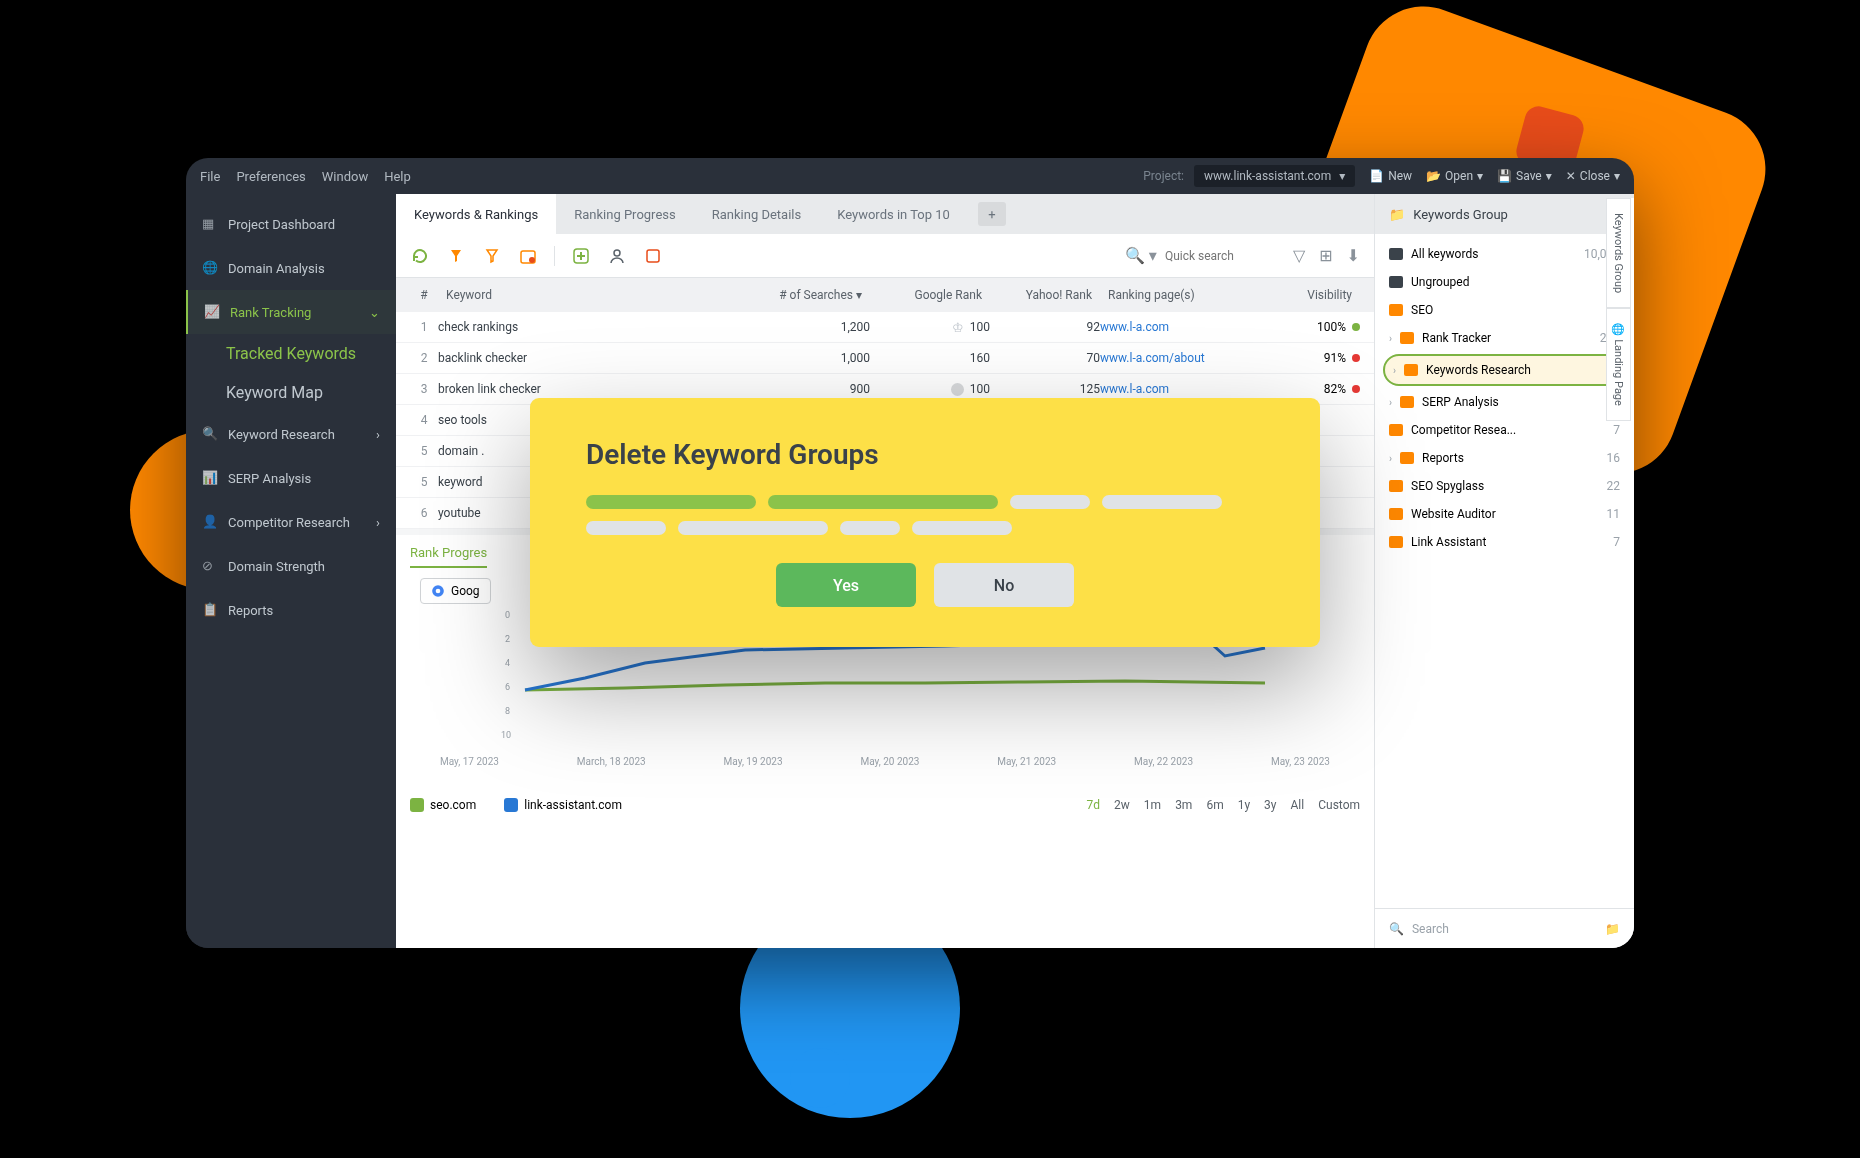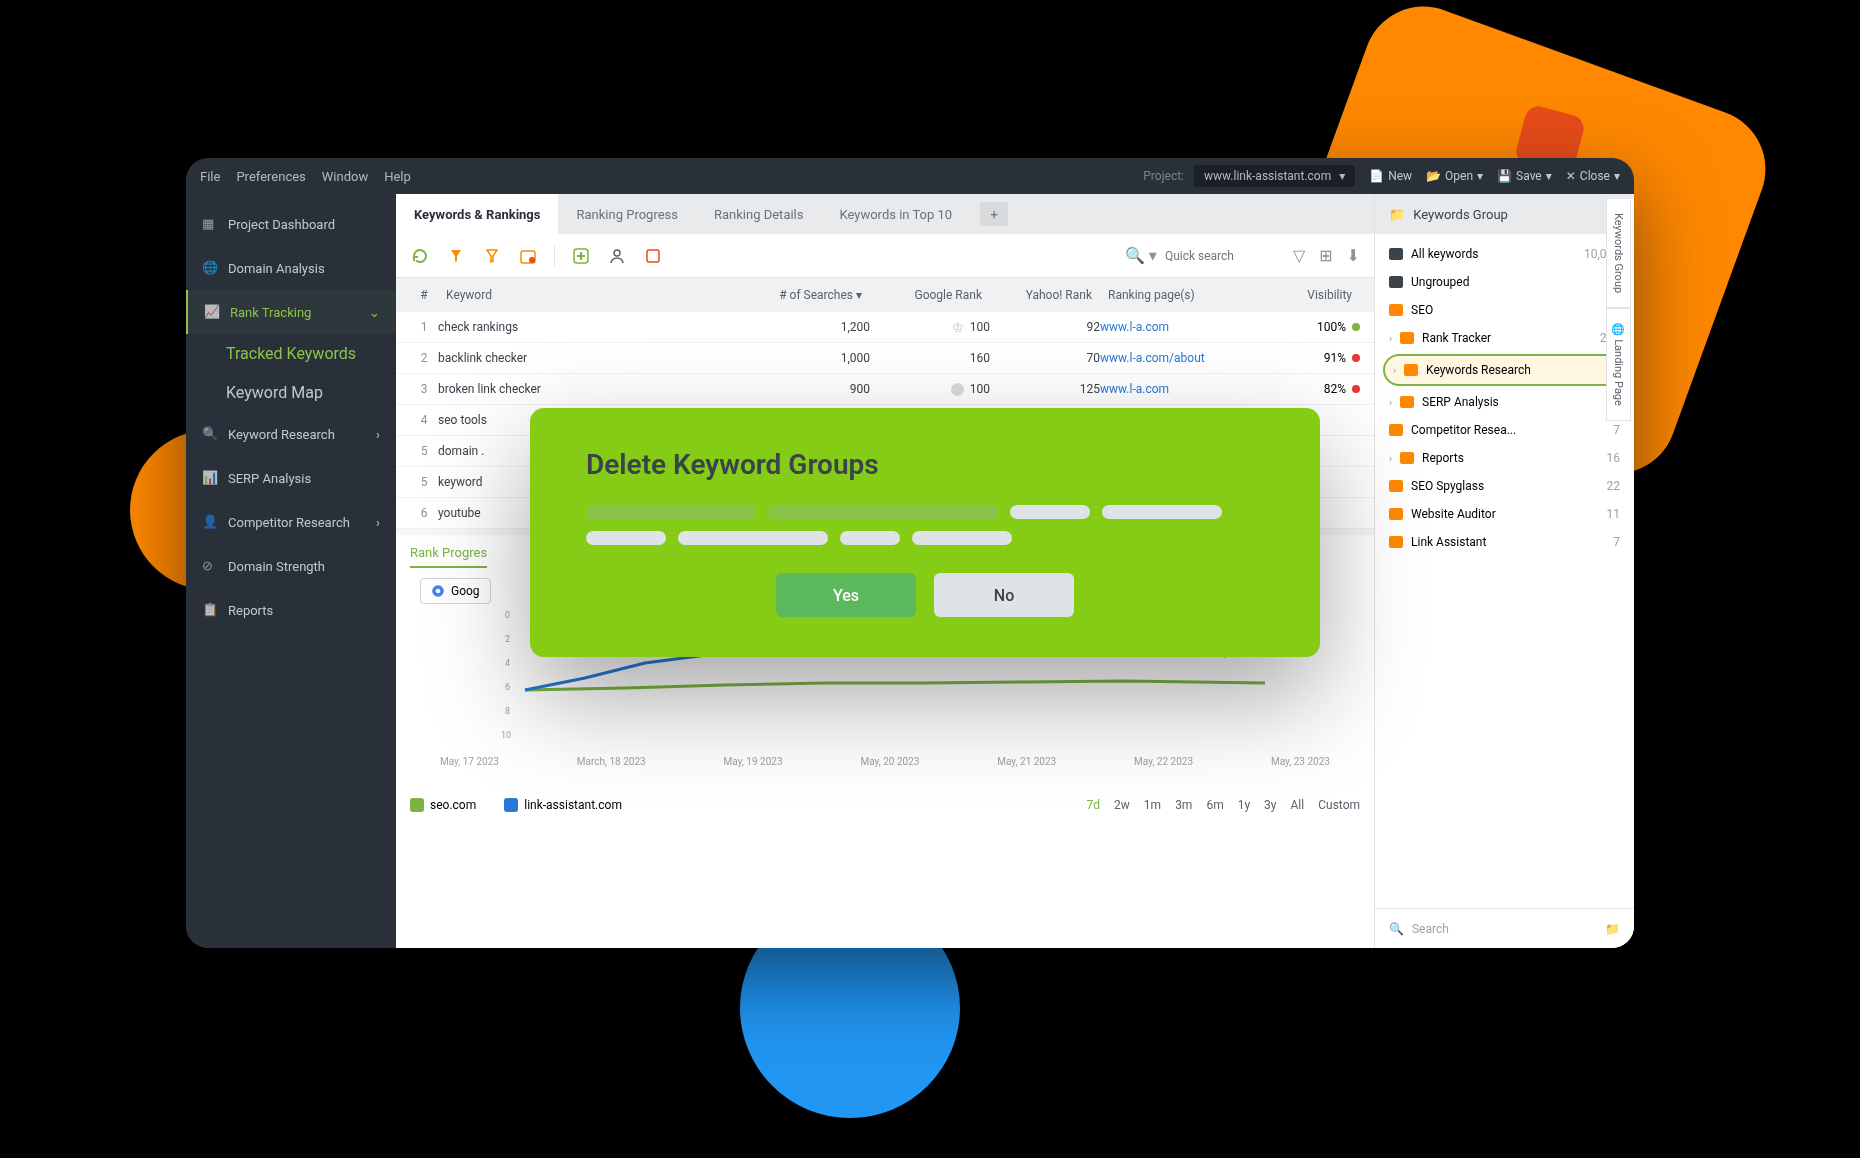--- a/index.html
+++ b/index.html
@@ -23,21 +23,21 @@
 .sidebar{width:210px;background:#2a303a;color:#c0c8cf;font-size:13px;padding-top:8px}
 .side-item{display:flex;align-items:center;gap:10px;padding:14px 16px;cursor:pointer}
 .side-item.active{color:#8bc34a;border-left:2px solid #8bc34a;background:rgba(139,195,74,.05)}
 .side-sub{padding:10px 28px 10px 40px;cursor:pointer;font-size:16px}
 .side-sub.active{color:#8bc34a}
 .side-icon{width:16px;height:16px;opacity:.7}
 .main{flex:1;background:#f5f6f7;display:flex}
 .content{flex:1;display:flex;flex-direction:column}
 .tabs{height:40px;background:#e8eaec;display:flex;align-items:center;padding:0 0;font-size:13px}
 .tab{padding:0 18px;height:40px;display:flex;align-items:center;color:#6a737d;cursor:pointer}
-.tab.active{background:#fff;color:#2a303a;font-weight:700}
+.tab.active{background:#fff;color:#2a303a;font-weight:400}
 .tab-add{width:28px;height:24px;background:#d8dadc;margin-left:10px;border-radius:3px;display:flex;align-items:center;justify-content:center;color:#6a737d;cursor:pointer}
 .toolbar{height:44px;background:#fff;display:flex;align-items:center;padding:0 14px;gap:10px;border-bottom:1px solid #e0e3e6;justify-content:space-between}
 .tool-icons{display:flex;gap:16px;align-items:center}
 .tool-icon{width:20px;height:20px;cursor:pointer;display:flex;align-items:center;justify-content:center}
 .tool-sep{width:1px;height:20px;background:#e0e3e6}
 .search-wrap{display:flex;align-items:center;gap:8px}
 .qsearch{border:none;background:transparent;font-size:12px;color:#8a929a;width:120px;outline:none}
 .search-ic{color:#8a929a}
 .tool-right{display:flex;gap:14px;align-items:center;color:#8a929a}
 .table{background:#fff;flex-shrink:0}
@@ -80,21 +80,21 @@
 .tree-item.highlight{background:#fef6e0;border:2px solid #7cb342;border-radius:16px;margin:2px 8px;padding:7px 8px}
 .tree-left{display:flex;align-items:center;gap:8px}
 .tree-count{color:#9aa2aa}
 .folder-ic{width:14px;height:12px;border-radius:2px}
 .folder-dark{background:#3a424a}
 .folder-orange{background:#ff8800}
 .chev{color:#9aa2aa;font-size:10px}
 .right-tabs{position:absolute;right:-1px;top:40px;width:28px;background:#fff}
 .right-tab{writing-mode:vertical-rl;padding:14px 5px;font-size:11px;color:#5a626a;border:1px solid #e0e3e6;cursor:pointer}
 .right-search{height:40px;border-top:1px solid #e0e3e6;display:flex;align-items:center;padding:0 14px;gap:8px;color:#9aa2aa;font-size:12px}
-.modal{position:absolute;top:408px;left:530px;width:790px;background:#84cc16;border-radius:14px;box-shadow:0 40px 100px rgba(0,0,0,.35);padding:40px 56px;z-index:20}
+.modal{position:absolute;top:398px;left:530px;width:790px;background:#fde047;border-radius:9px;box-shadow:0 40px 100px rgba(0,0,0,.35);padding:40px 56px;z-index:20}
 .modal-title{font-size:28px;color:#3a424a;font-weight:600;margin-bottom:24px}
 .modal-bars{display:flex;gap:12px;flex-wrap:wrap;margin-bottom:28px}
 .bar{height:14px;border-radius:7px}
 .bar-g{background:#8bc34a}
 .bar-gray{background:#e0e3e6}
 .modal-btns{display:flex;gap:18px;justify-content:center}
 .btn{width:140px;height:44px;border-radius:6px;display:flex;align-items:center;justify-content:center;font-size:16px;font-weight:500;cursor:pointer}
 .btn-yes{background:#5cb85c;color:#fff}
 .btn-no{background:#e0e3e6;color:#3a424a}
 .x-labels{display:flex;justify-content:space-between;font-size:10px;color:#9aa2aa;padding:4px 30px 0}

